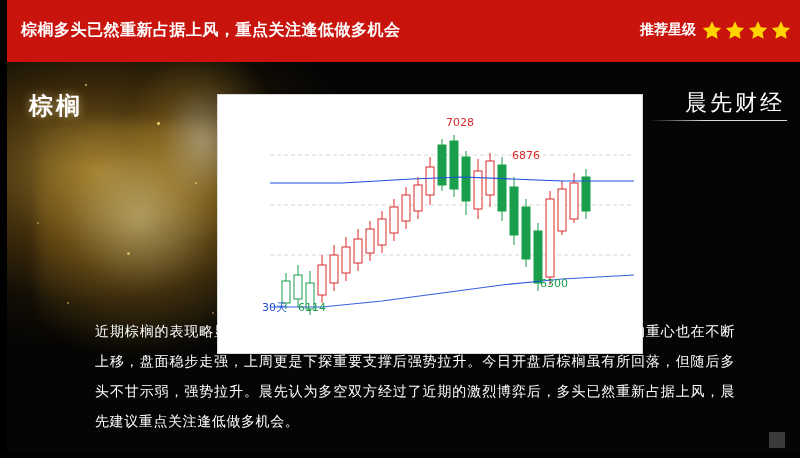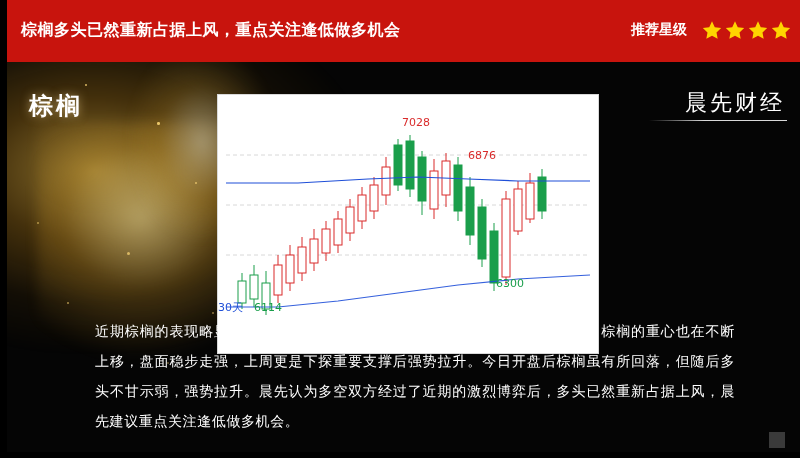--- a/index.html
+++ b/index.html
@@ -18,21 +18,21 @@
     background:#c8140d;
   }
   .banner-title{
     position:absolute;left:14px;top:20px;
     font-size:16px;font-weight:bold;color:#ffffff;
     letter-spacing:0.5px;
     white-space:nowrap;
   }
   .rating-wrap{
     position:absolute;right:16px;top:20px;
-    display:flex;align-items:center;gap:15px;
+    display:flex;align-items:center;gap:6px;
   }
   .rating-label{
     font-size:14px;color:#ffffff;font-weight:bold;white-space:nowrap;
   }
   .stars{display:flex;gap:3px;align-items:center;}
   .star{
     width:20px;height:20px;display:block;
   }
 
   
@@ -74,20 +74,21 @@
     position:absolute;right:20px;top:58px;width:138px;height:1px;
     background:linear-gradient(to right, rgba(255,255,255,0) 0%, rgba(255,255,255,0.85) 40%, rgba(255,255,255,0.85) 100%);
   }
 
   
   .chart-card{
     position:absolute;left:210px;top:32px;width:380px;height:258px;
     background:#ffffff;
     border:1px solid #d9d9d9;
     overflow:hidden;
+    padding-left:44px;
   }
   .chart-svg{display:block;width:380px;height:258px;}
 
   
   .article{
     position:absolute;left:88px;top:254px;width:640px;
     color:#ffffff;
     font-size:14px;
     line-height:30px;
     letter-spacing:0.6px;

